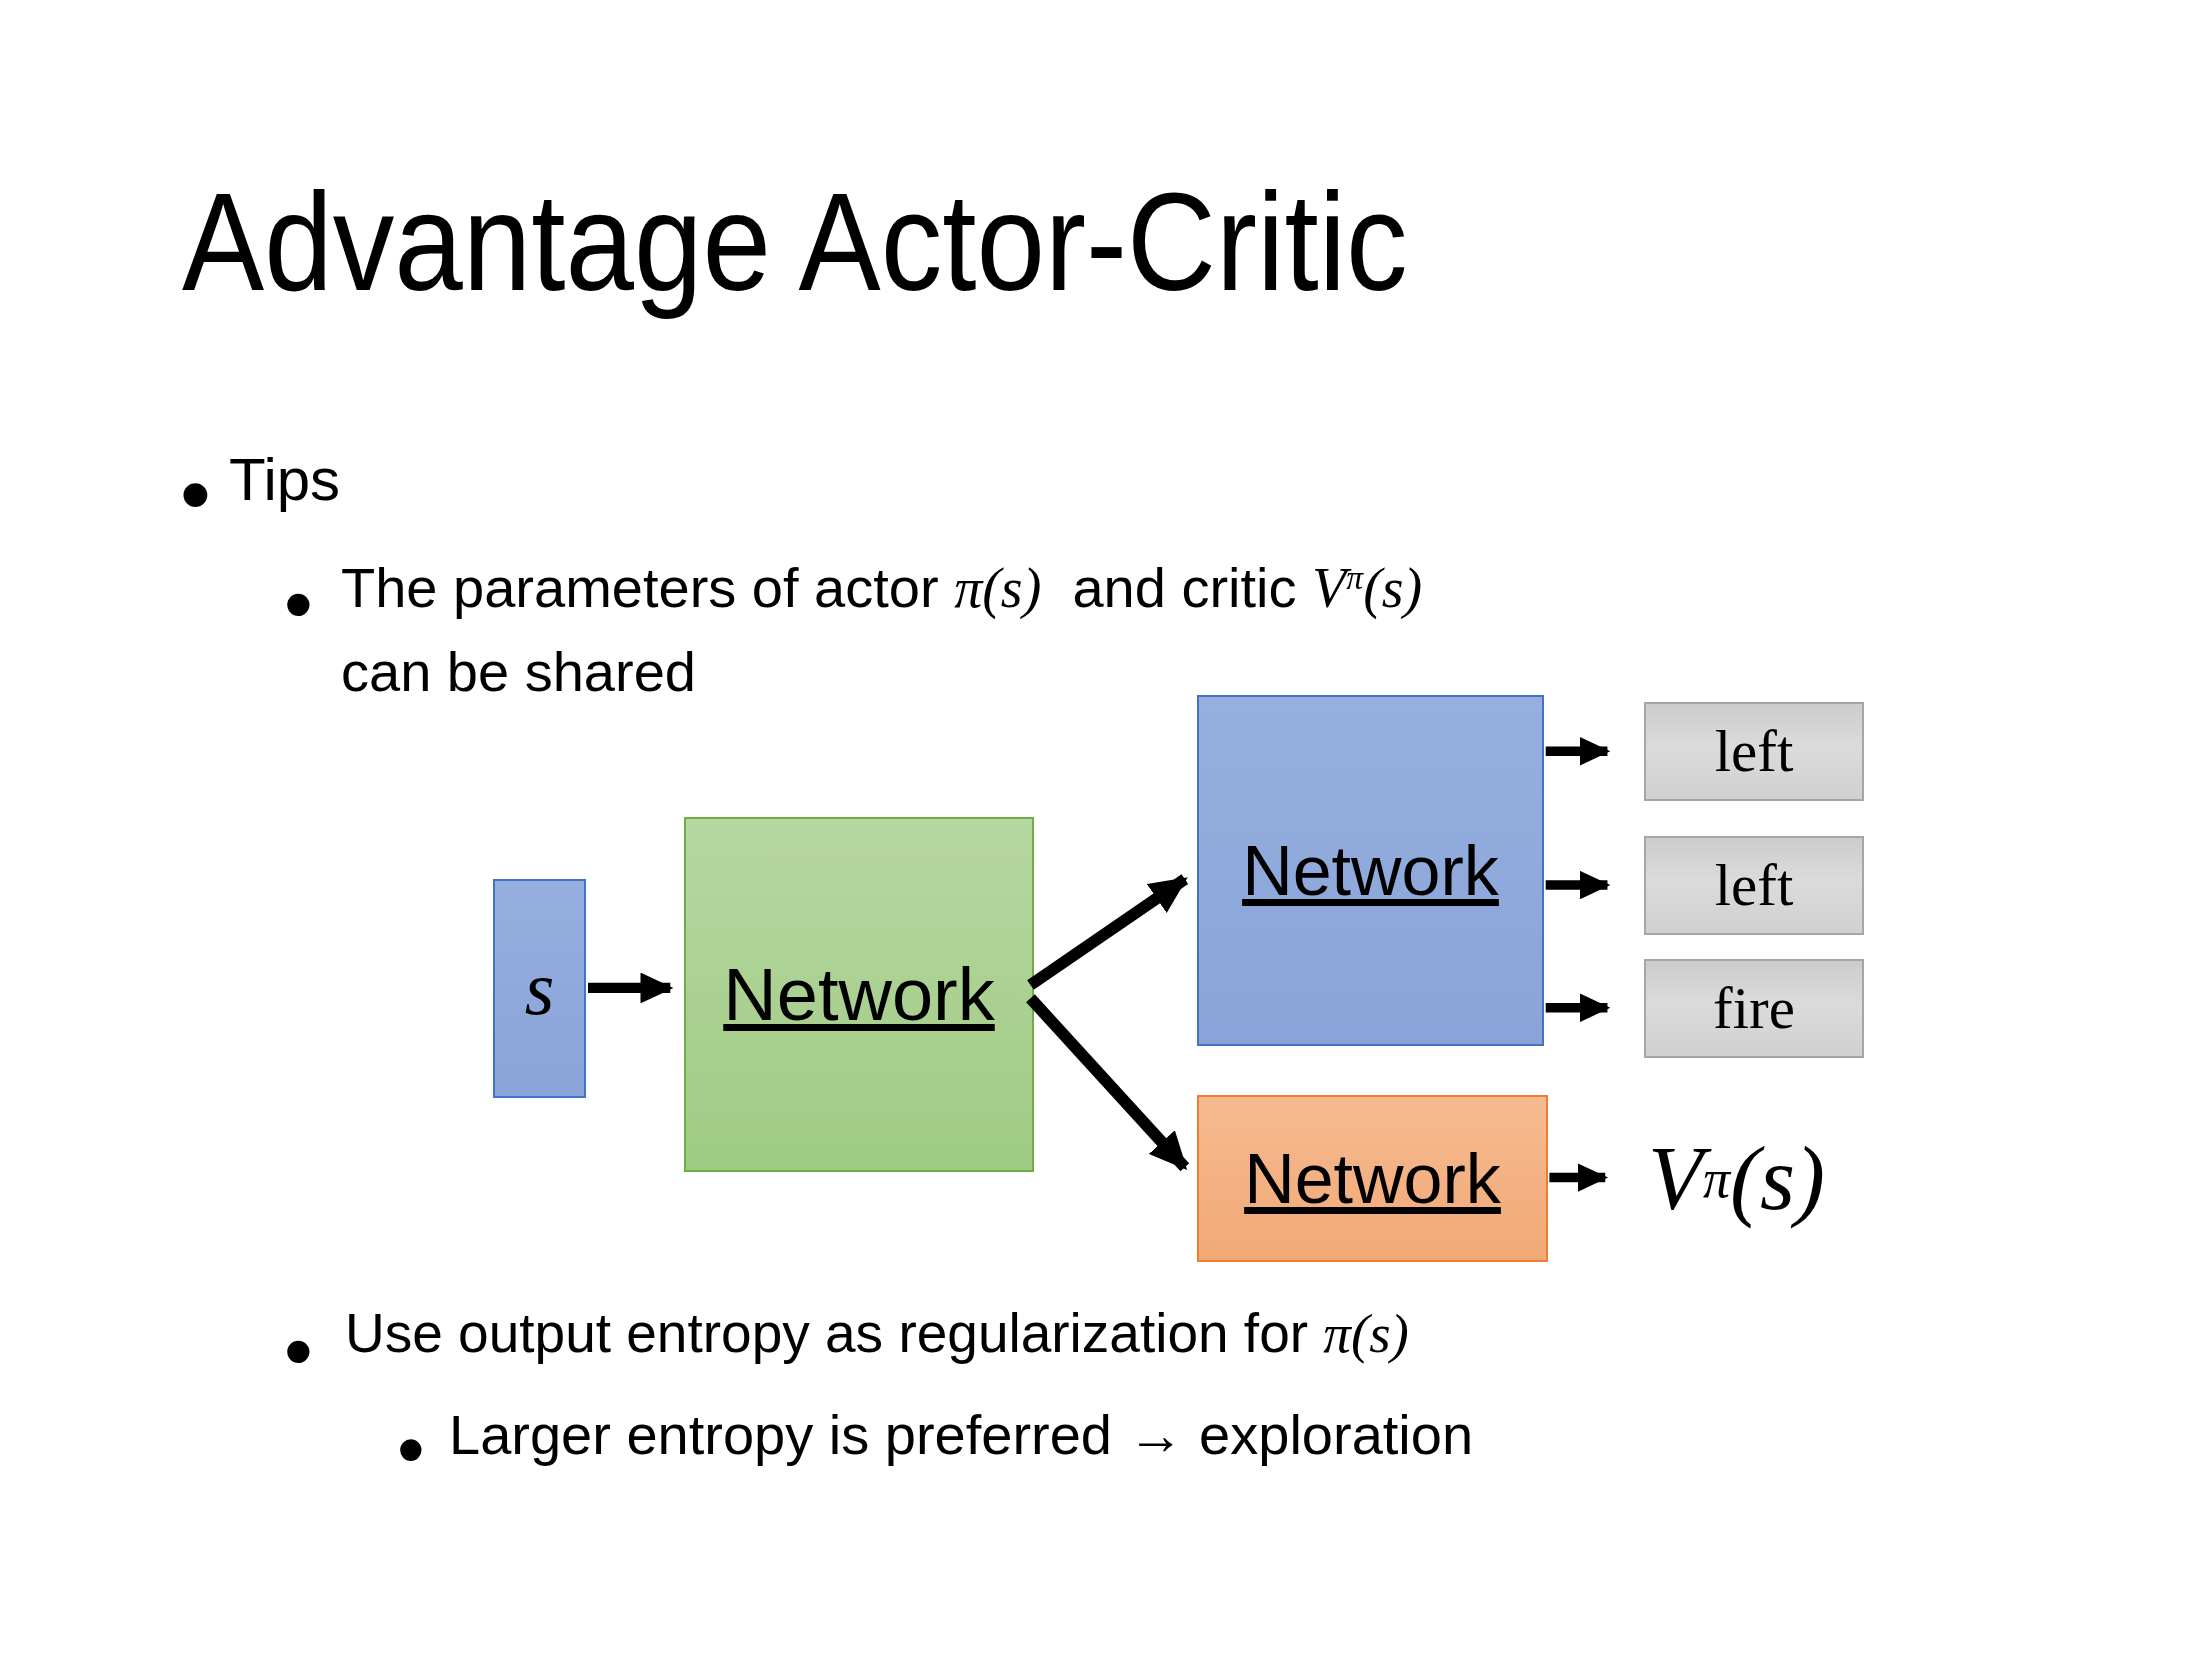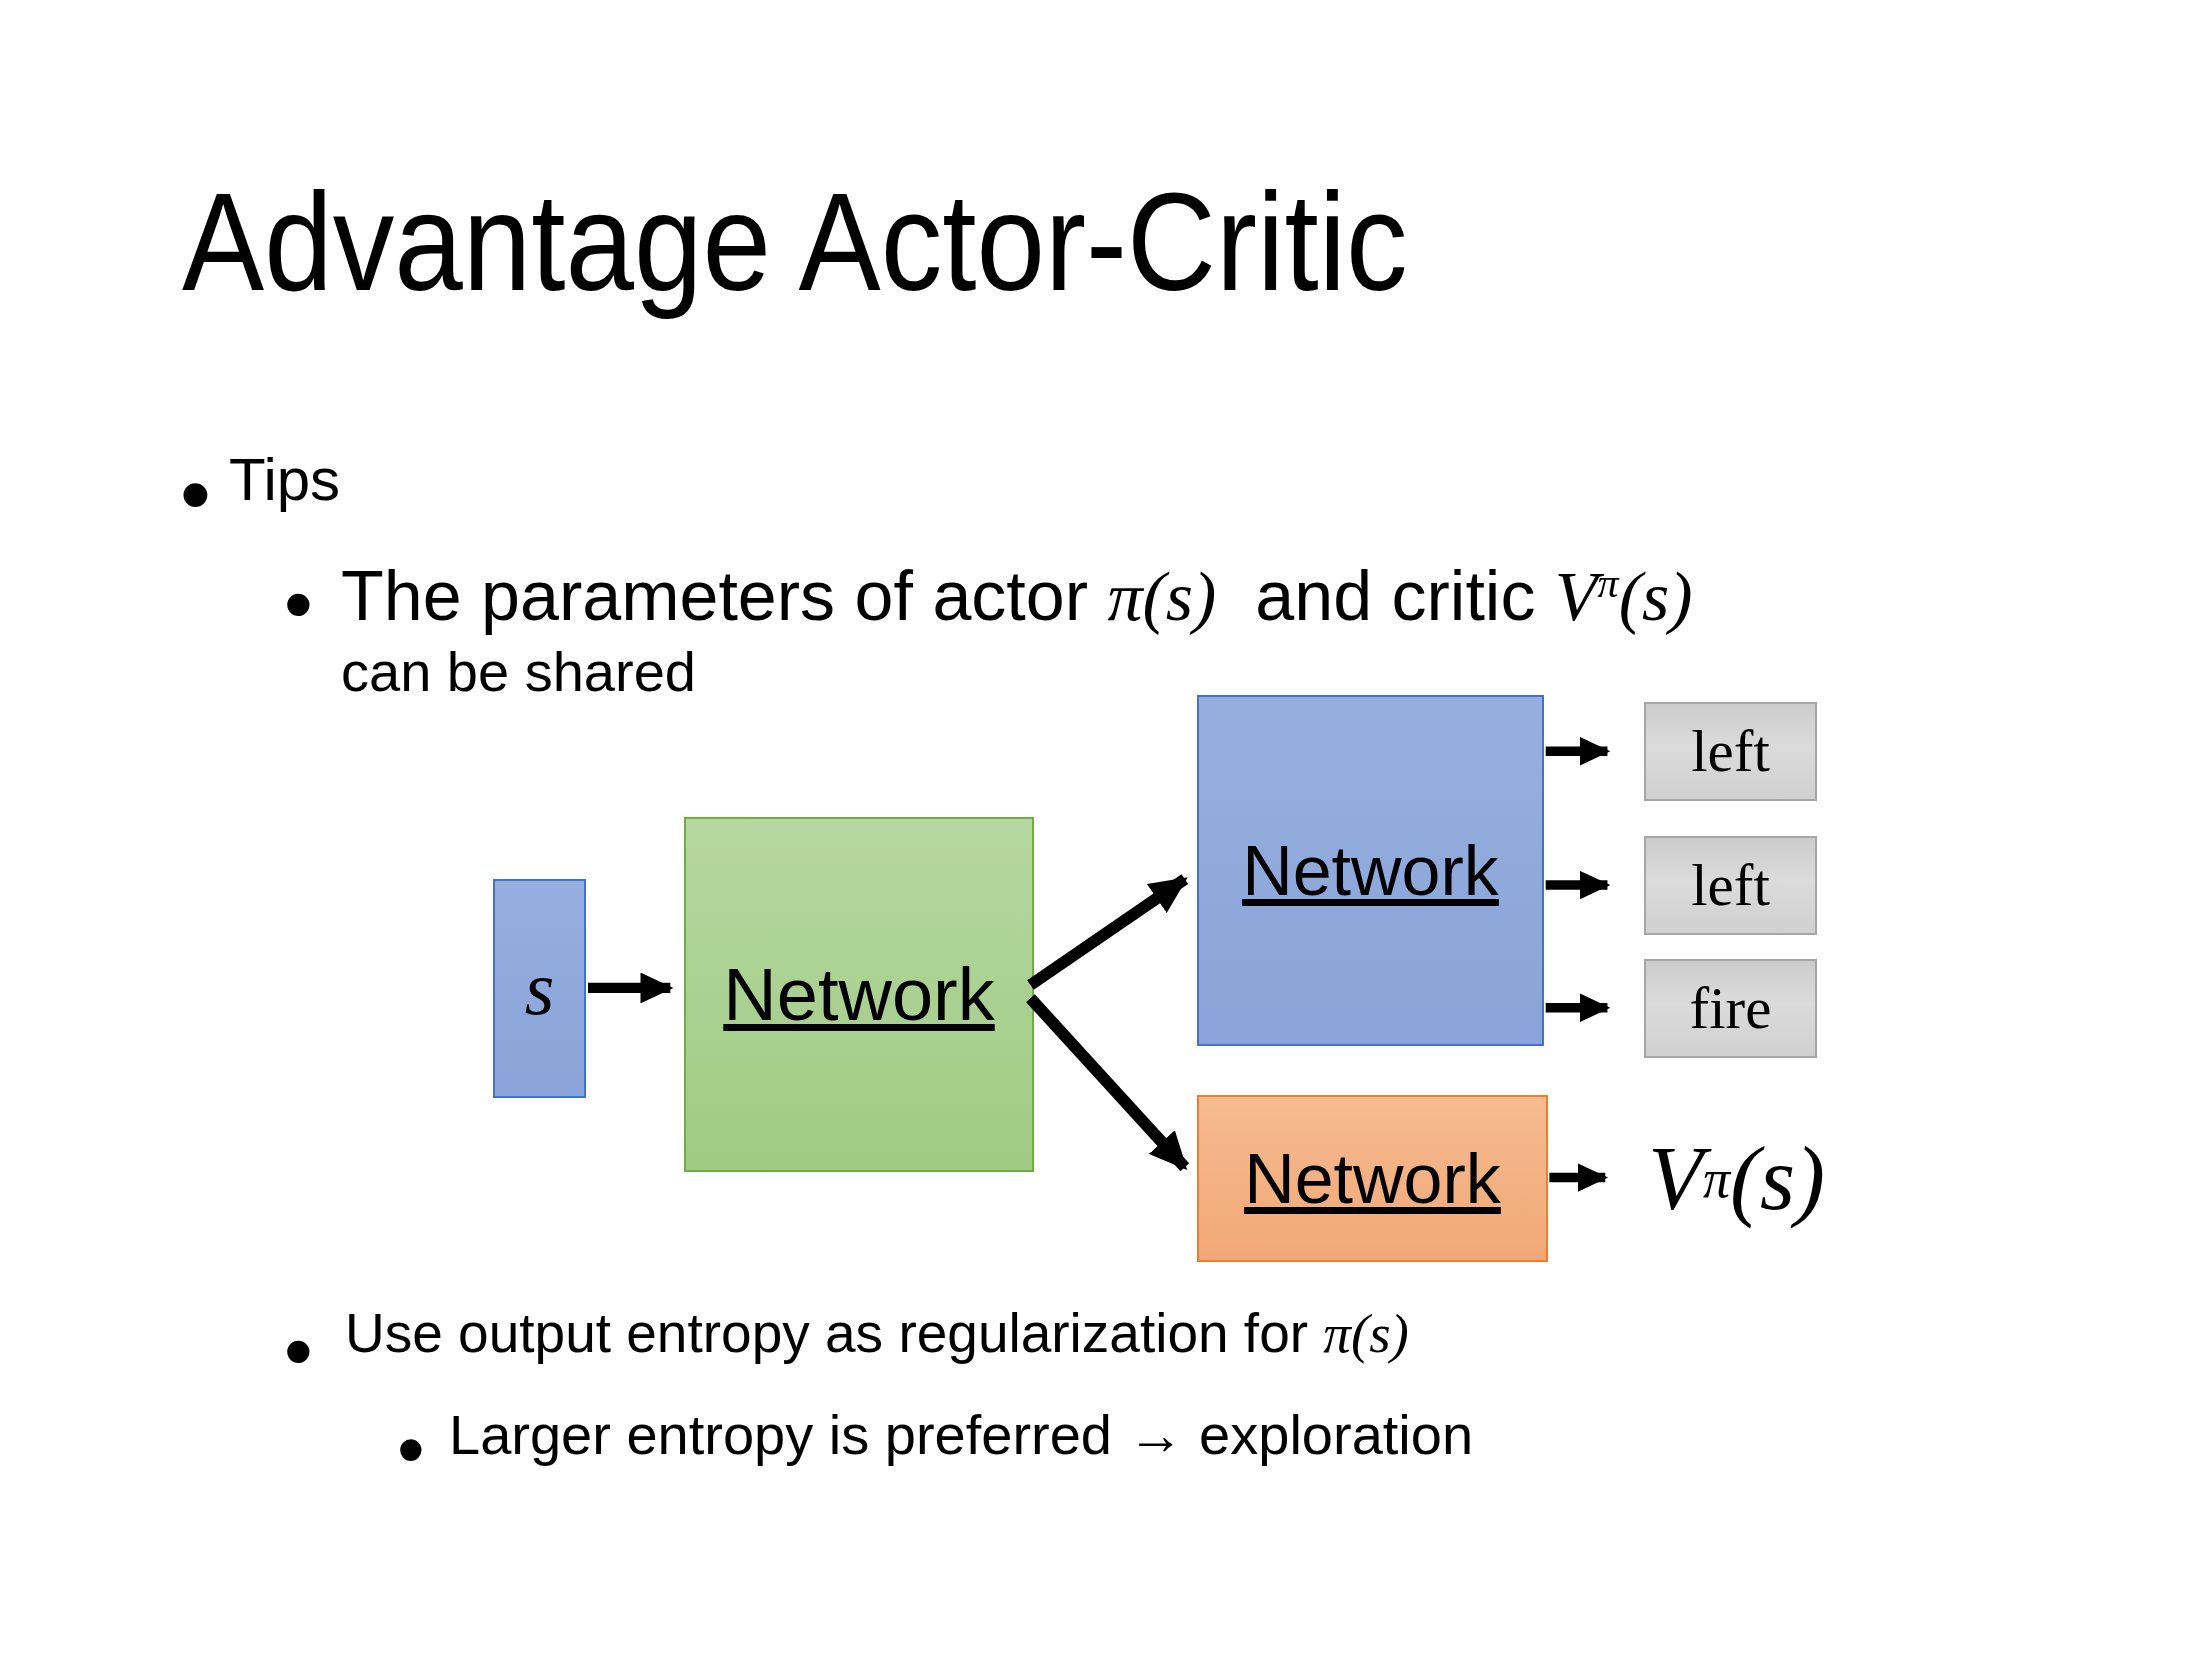--- a/index.html
+++ b/index.html
@@ -19,21 +19,21 @@
        font-family:"Liberation Serif","DejaVu Serif",serif;font-style:italic;font-size:76px;}
   .shared-box{left:684px;top:817px;width:350px;height:355px;
        background:linear-gradient(180deg,#b6d7a1,#9fcb83);
        border:2.2px solid var(--green_border,#70AD47);}
   .actor-box{left:1197px;top:695px;width:347px;height:351px;
        background:linear-gradient(180deg,#97afdf,#8aa4d9);
        border:2.2px solid var(--blue_border,#4472C4);}
   .critic-box{left:1197px;top:1095px;width:351px;height:167px;
        background:linear-gradient(180deg,#f6bb90,#f1a877);
        border:2.2px solid var(--orange_border,#ED7D31);}
-  .action-box{left:1644px;width:173px;height:99px;
+  .action-box{left:1644px;width:220px;height:99px;
        background:linear-gradient(180deg,#cccccc,#dbdbdb 45%,#d0d0d0);
        border:2.2px solid var(--gray_border,#A6A6A6);
        font-family:"Liberation Serif","DejaVu Serif",serif;font-size:59px;}
   .network-label{font-size:70px;text-decoration:underline;}
   .shared-box .network-label{font-size:74px;}
   .critic-output{position:absolute;left:1648px;top:1095px;height:167px;display:flex;
        align-items:center;font-size:90px;}
   svg.arrows{position:absolute;left:0;top:0;}
   svg.arrows line{stroke:var(--arrow,#000);}
 </style>
@@ -41,21 +41,21 @@
 <body>
 
 <div>
 
   <div class="title">Advantage Actor-Critic</div>
 
   <span class="bullet" style="left:180px;top:441px;font-size:88px">•</span>
   <div class="line" style="left:229px;top:444px;font-size:60px"><span>Tips</span></div>
 
   <span class="bullet" style="left:284px;top:555px;font-size:82px">•</span>
-  <div class="line" style="left:341px;top:554px;font-size:70px"><span>The parameters of actor </span><span class="math">π(s)</span><span>  and critic </span><span class="math"><span>V</span><sup>π</sup><span>(s)</span></span></div>
+  <div class="line" style="left:341px;top:554px;font-size:56px"><span>The parameters of actor </span><span class="math">π(s)</span><span>  and critic </span><span class="math"><span>V</span><sup>π</sup><span>(s)</span></span></div>
   <div class="line" style="left:341px;top:638px;font-size:56px">can be shared</div>
 
   <div>
 
     <div class="box state-box">
         <span>s</span>
       </div>
 
     <div class="box shared-box">
         <span class="network-label">Network</span>

